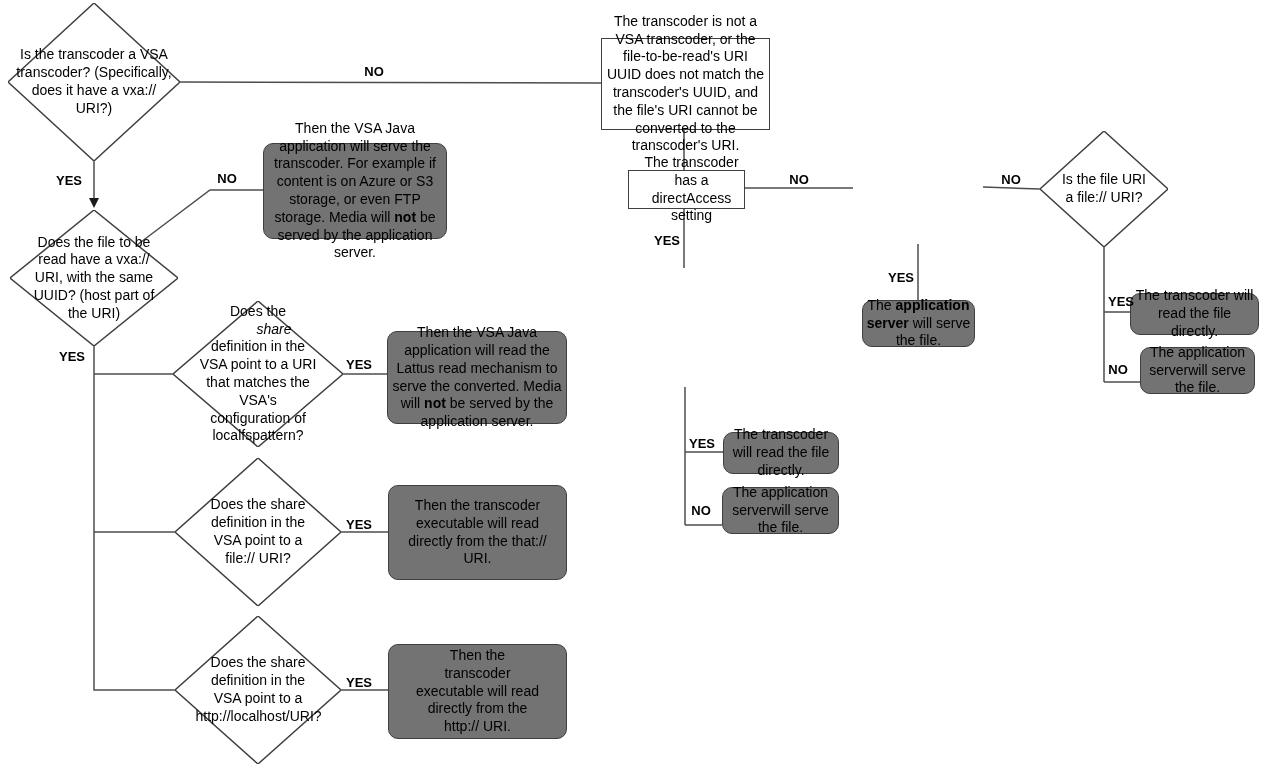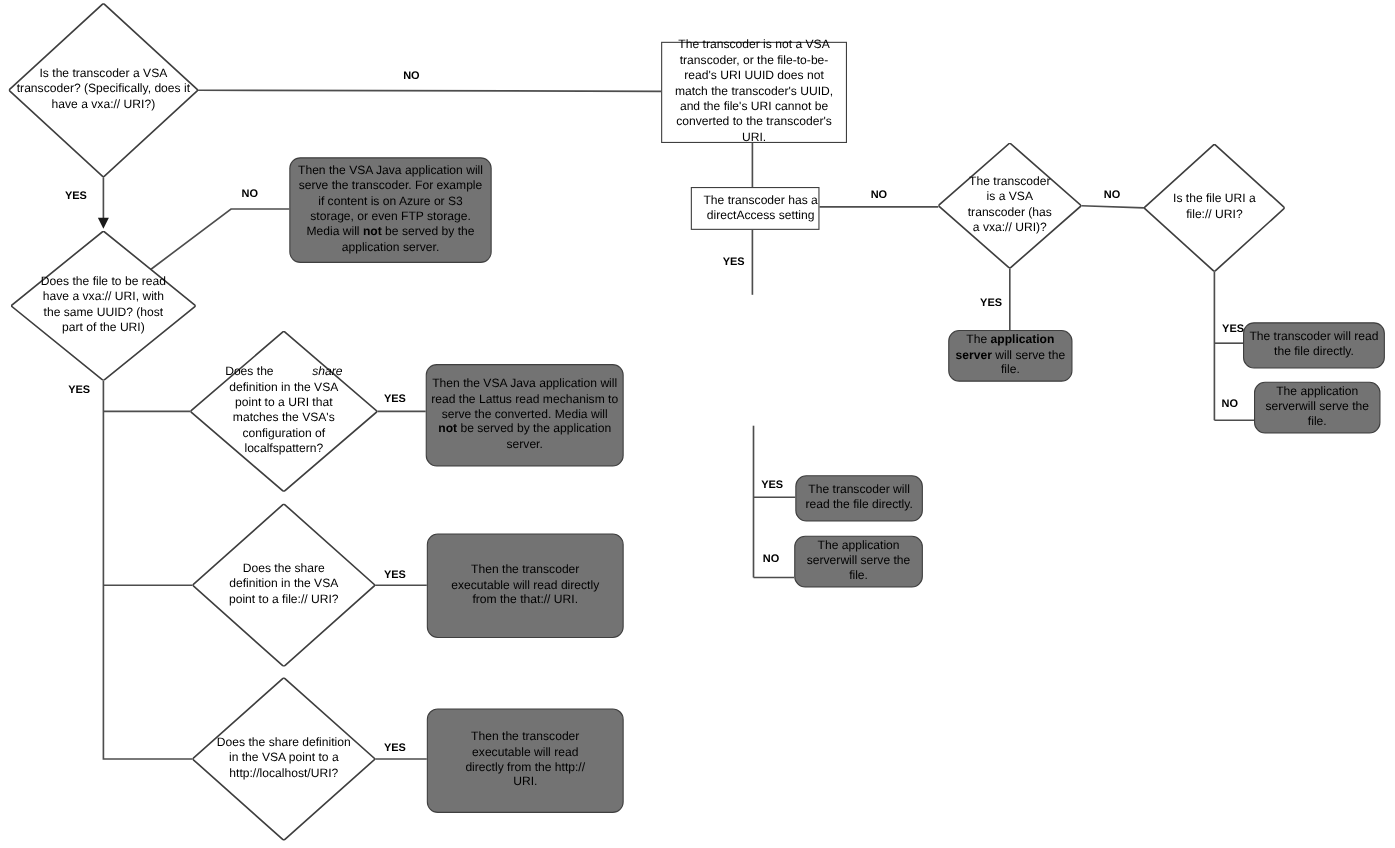--- a/index.html
+++ b/index.html
@@ -16,27 +16,27 @@
     color:var(--text-color);overflow:hidden;
   }
   #wires{position:absolute;left:0;top:0;width:1268px;height:771px;}
   .connector{stroke:var(--line-color);stroke-width:1.5;fill:none;}
   .arrowhead{fill:var(--arrowhead-color);stroke:none;}
   .node{position:absolute;display:flex;align-items:center;justify-content:center;}
   .node .shape{position:absolute;left:0;top:0;width:100%;height:100%;}
   .node .shape polygon{fill:#ffffff;stroke:var(--shape-border-color);stroke-width:1.5;vector-effect:non-scaling-stroke;}
   .node-text{
     position:relative;z-index:2;text-align:center;
-    font-size:11px;line-height:1.27;color:var(--text-color);
+    font-size:14px;line-height:1.27;color:var(--text-color);
   }
   .rect{background:#ffffff;border:1.5px solid var(--shape-border-color);}
   .rounded{background:#737373;border:1.5px solid var(--shape-border-color);border-radius:10px;}
   .edge-label{
     position:absolute;width:30px;text-align:center;
-    font-size:10px;font-weight:bold;color:var(--text-color);
+    font-size:13px;font-weight:bold;color:var(--text-color);
   }
 </style>
 </head>
 <body>
 
 <div id="canvas">
 
   <svg id="wires" xmlns="http://www.w3.org/2000/svg">
     <polyline class="connector" points="180,82 601,83"></polyline>
     <polyline class="connector" points="94,161 94,200"></polyline>
@@ -90,26 +90,20 @@
   </div>
 
   <div class="node" style="left:175px;top:616px;width:166px;height:148px;">
     <svg class="shape" viewBox="0 0 100 100" preserveAspectRatio="none">
         <polygon points="50,0 100,50 50,100 0,50"></polygon>
       </svg>
     <div class="node-text" style="width:125px;">Does the share definition in the VSA point to a http://localhost/URI?</div>
   </div>
 
 
-  <div class="node" style="left:853px;top:130px;width:130px;height:114px;">
-    <svg class="shape" viewBox="0 0 100 100" preserveAspectRatio="none">
-        <polygon points="50,0 100,50 50,100 0,50"></polygon>
-      </svg>
-    <div class="node-text" style="width:80px;">The transcoder is a VSA transcoder (has a vxa:// URI)?</div>
-  </div>
 
   <div class="node" style="left:1040px;top:131px;width:128px;height:116px;">
     <svg class="shape" viewBox="0 0 100 100" preserveAspectRatio="none">
         <polygon points="50,0 100,50 50,100 0,50"></polygon>
       </svg>
     <div class="node-text" style="width:90px;">Is the file URI a file:// URI?</div>
   </div>
 
   <div class="node rect" style="left:601px;top:38px;width:167px;height:90px;">
     <div class="node-text" style="width:158px;">The transcoder is not a VSA transcoder, or the file-to-be-read's URI UUID does not match the transcoder's UUID, and the file's URI cannot be converted to the transcoder's URI.</div>

